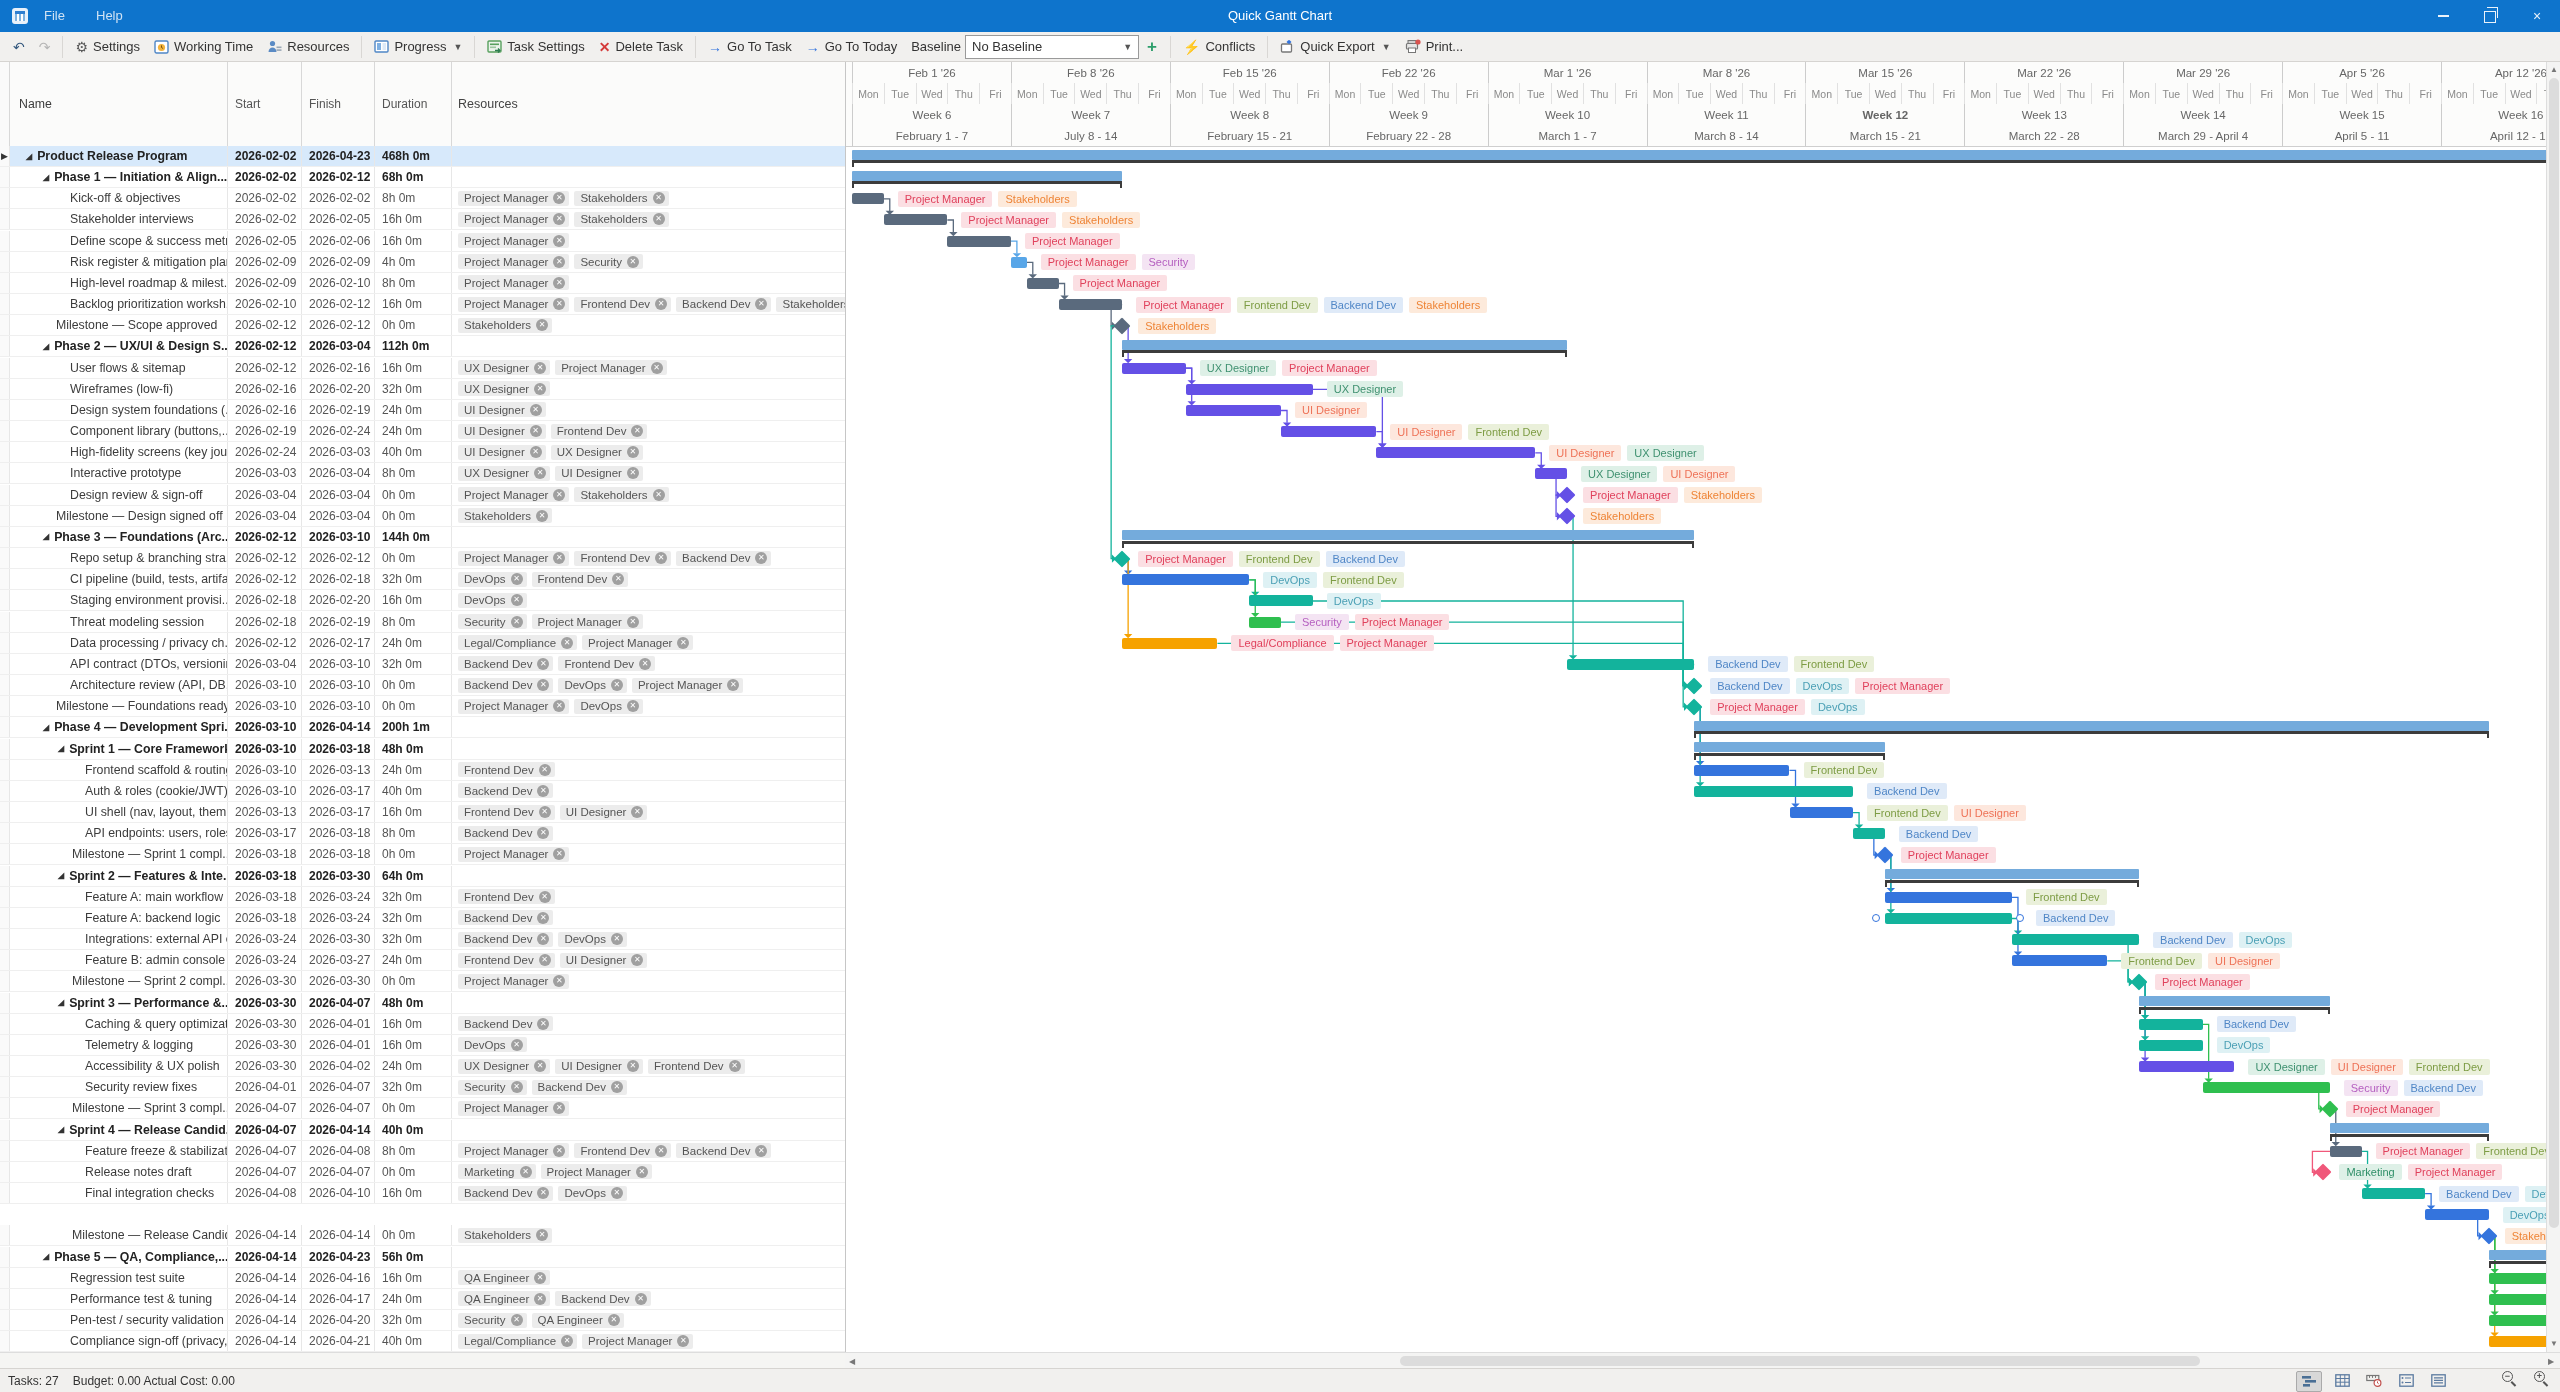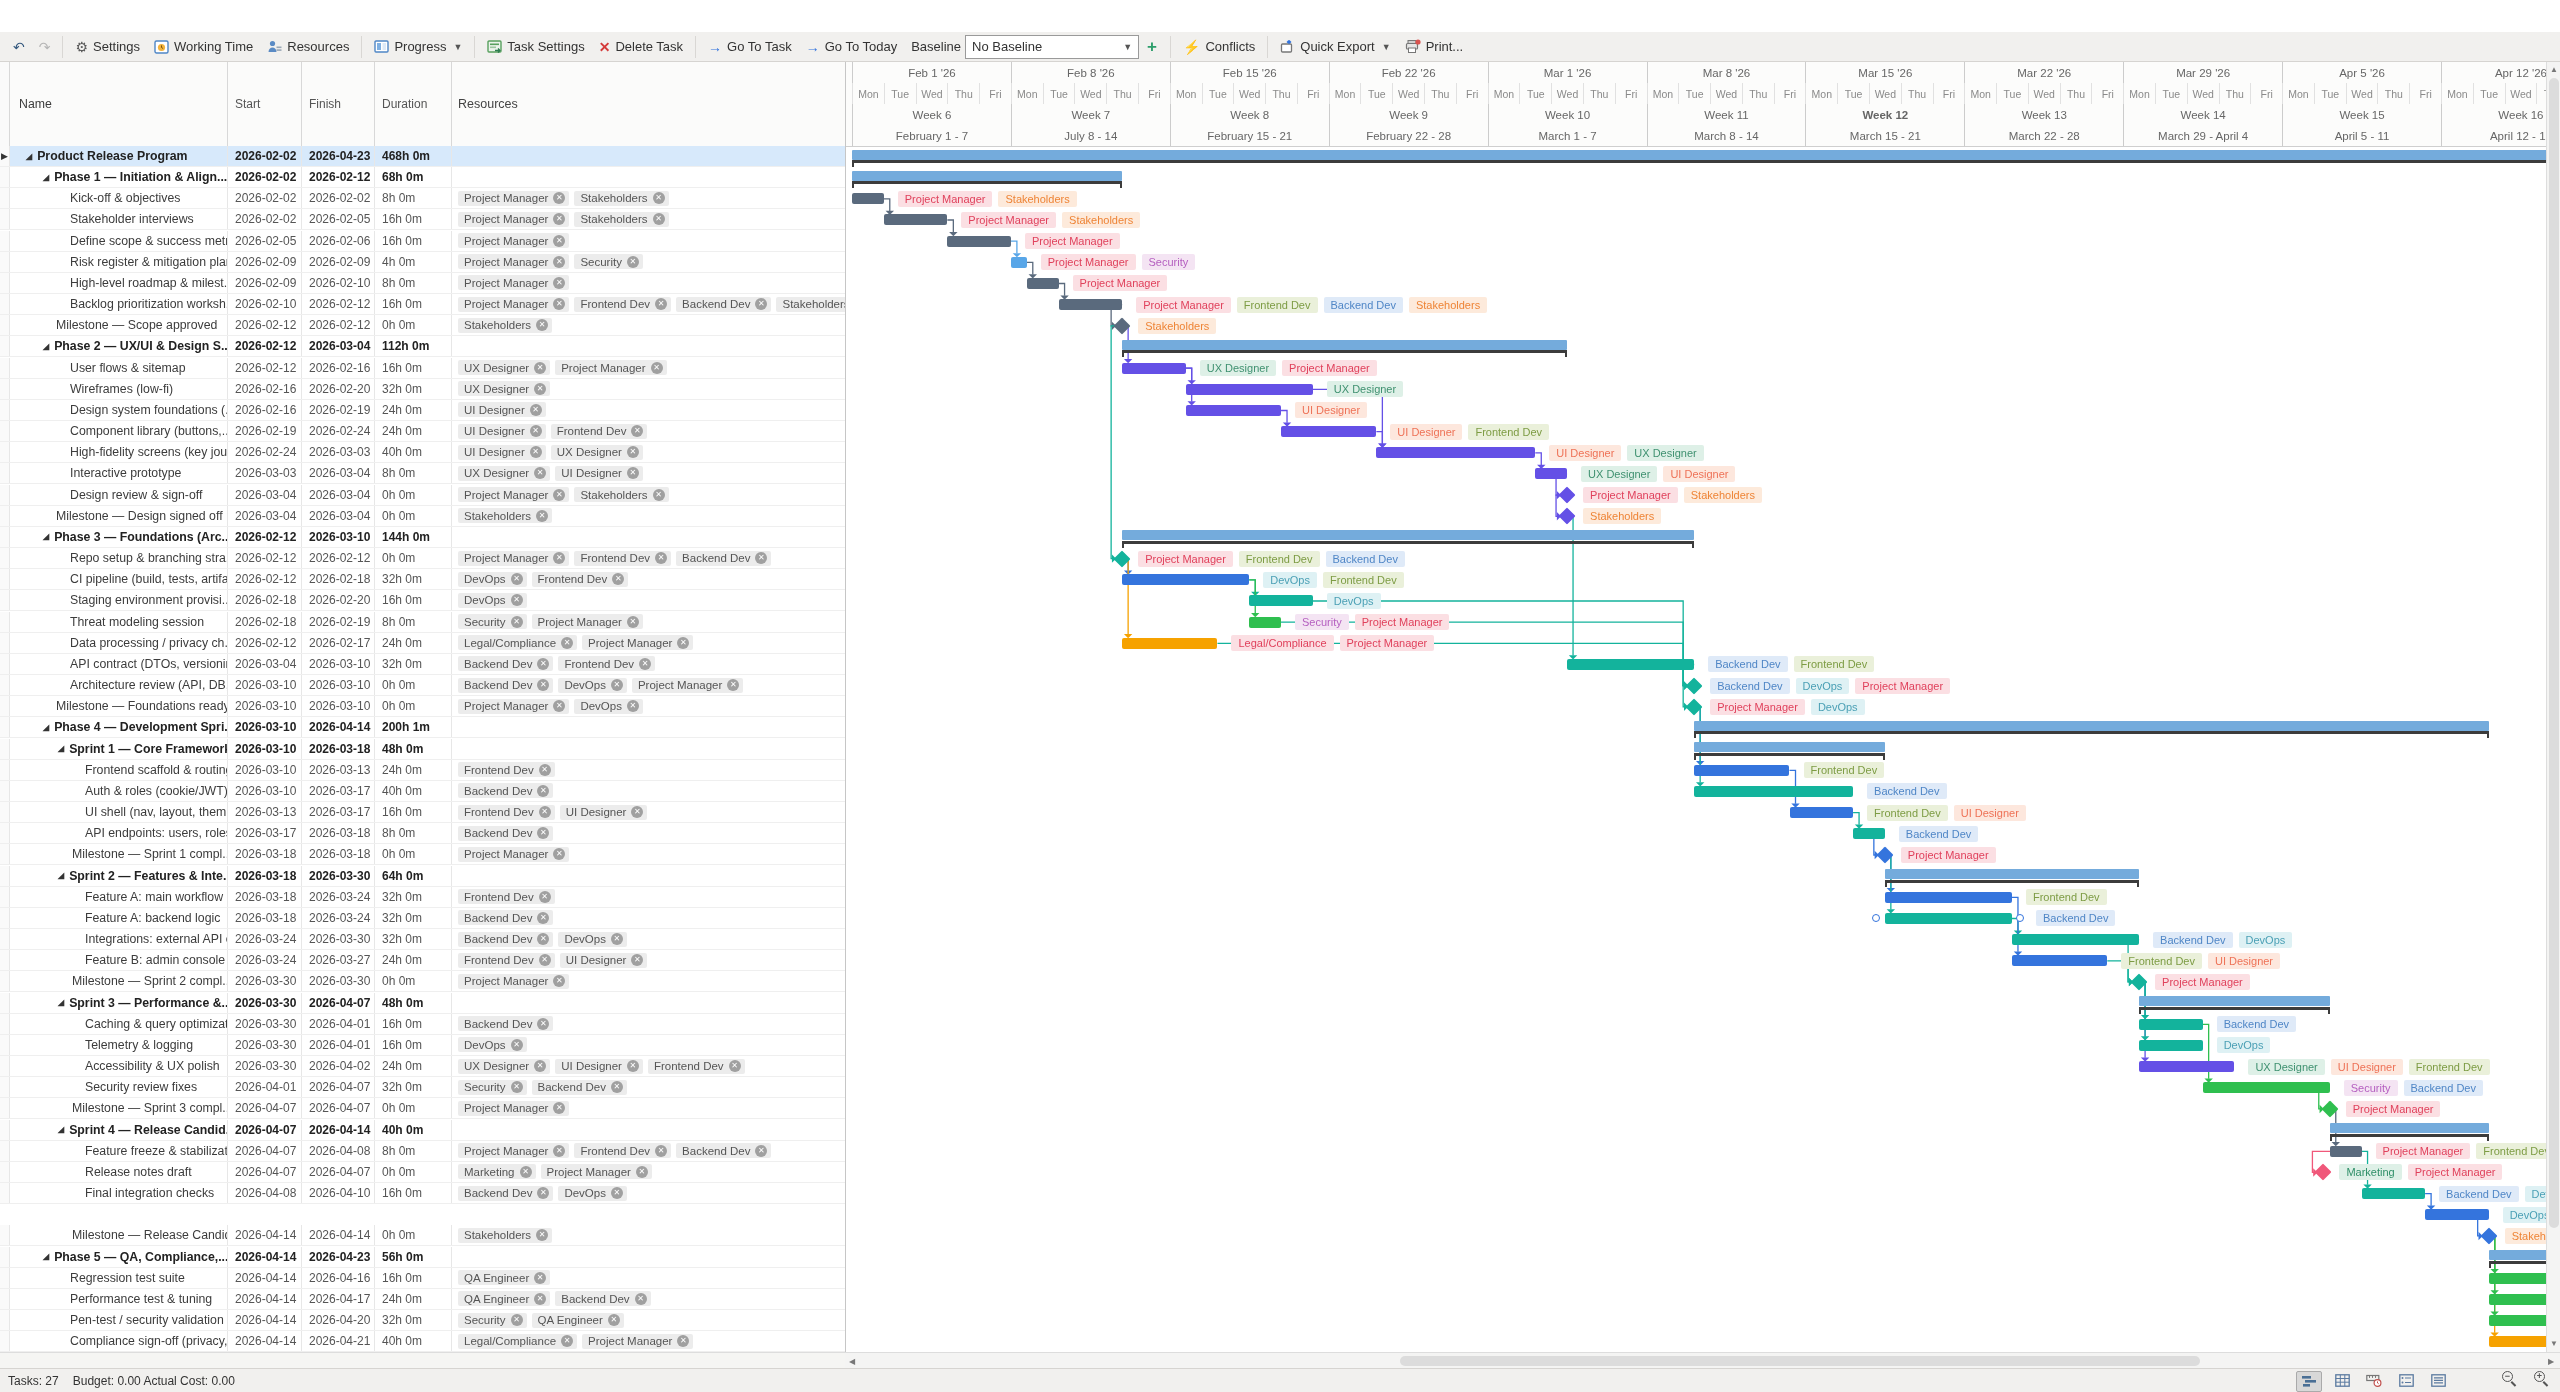--- a/index.html
+++ b/index.html
@@ -84,20 +84,31 @@
   .mag{position:relative;width:16px;height:16px;}
   .mag .lens{position:absolute;left:0;top:0;width:11px;height:11px;border:1.6px solid #555;border-radius:50%;box-sizing:border-box;
     display:flex;align-items:center;justify-content:center;font-size:9px;color:#555;font-weight:bold;line-height:1;}
   .mag .handle{position:absolute;left:10px;top:10px;width:6px;height:1.8px;background:#555;transform:rotate(45deg);transform-origin:0 0;}
 </style>
 </head>
 <body>
 
 <div id="app">
 
+  <div id="titlebar">
+    <div id="appicon"></div>
+    <div class="menu-item" id="menu-file">File</div>
+    <div class="menu-item" id="menu-help">Help</div>
+    <div id="win-title">Quick Gantt Chart</div>
+    <div class="winbtn" id="btn-min"></div>
+    <div class="winbtn" id="btn-restore">
+        <span id="restore-shape"></span>
+      </div>
+    <div class="winbtn" id="btn-close">×</div>
+  </div>
 
   <div id="toolbar">
     <div class="tbtn">
         <span class="tico" style="color:#35597e;">↶</span>
       </div>
     <div class="tbtn">
         <span class="tico" style="color:#b5b5b5;">↷</span>
       </div>
     <div class="tsep"></div>
     <div class="tbtn">

